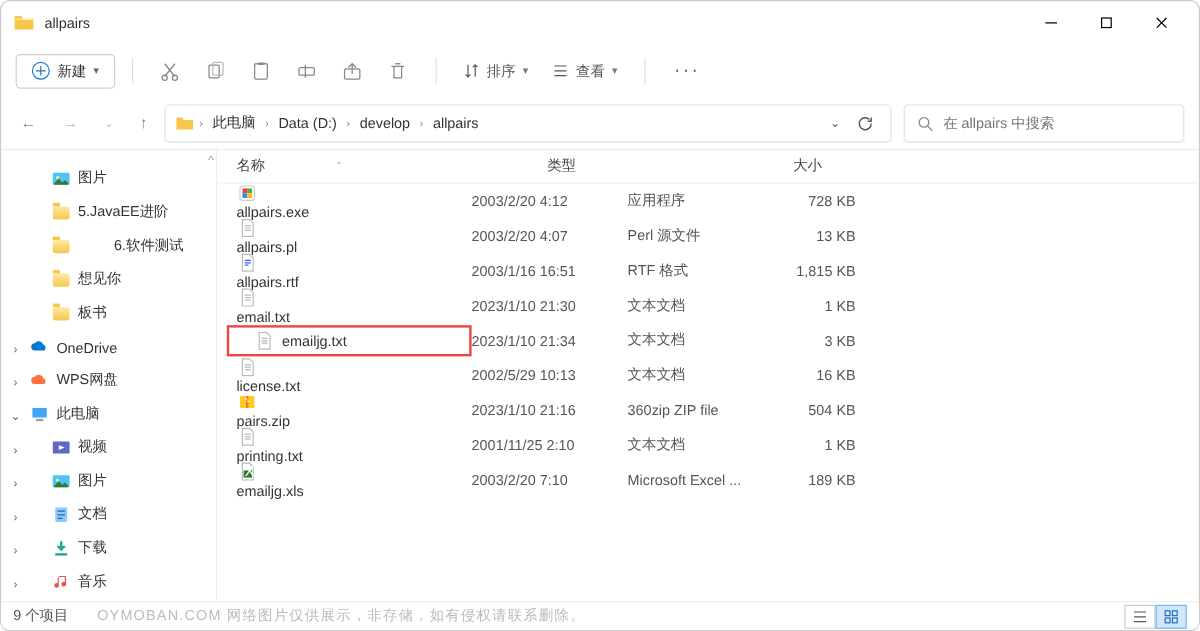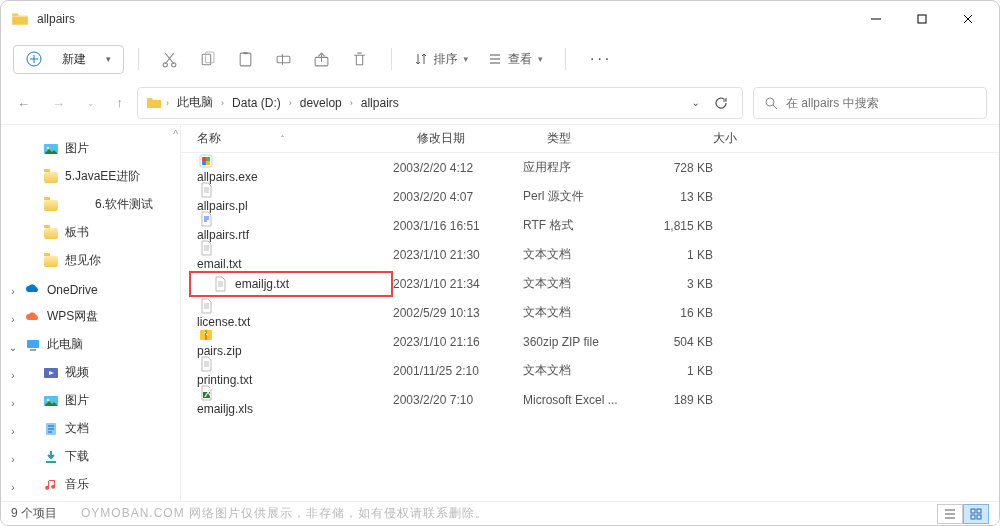--- a/index.html
+++ b/index.html
@@ -8,21 +8,21 @@
   
   .titlebar { display: flex; align-items: center; height: 36px; padding: 0 8px; }
   .titlebar .folder-glyph { width: 18px; height: 18px; margin: 0 8px 0 2px; }
   .titlebar .title { color: #333; font-size: 12px; }
   .win-controls { margin-left: auto; display: flex; }
   .win-btn { width: 46px; height: 32px; display: flex; align-items: center; justify-content: center; color: #000; }
   .win-btn svg { width: 10px; height: 10px; }
 
   
   .toolbar { display: flex; align-items: center; height: 44px; padding: 0 12px; gap: 4px; }
-  .new-btn { display: flex; align-items: center; gap: 20px; border: 1px solid #d0d0d0; border-radius: 4px; padding: 5px 12px; color: #333; }
+  .new-btn { display: flex; align-items: center; gap: 6px; border: 1px solid #d0d0d0; border-radius: 4px; padding: 5px 12px; color: #333; }
   .new-btn .plus { width: 16px; height: 16px; border-radius: 50%; display: flex; align-items: center; justify-content: center; color: #1976d2; }
   .new-btn .chev { color: #666; font-size: 9px; }
   .tb-sep { width: 1px; height: 22px; background: #e0e0e0; margin: 0 10px; }
   .tb-icon { width: 34px; height: 34px; display: flex; align-items: center; justify-content: center; color: #888; }
   .tb-icon svg { width: 17px; height: 17px; }
   .tb-label-btn { display: flex; align-items: center; gap: 6px; padding: 0 8px; color: #555; }
   .tb-label-btn .chev { font-size: 9px; color: #777; }
   .tb-more { font-size: 16px; color: #555; letter-spacing: 2px; padding: 0 10px; }
 
   
@@ -44,21 +44,21 @@
   .sb-item.indent { padding-left: 42px; }
   .sb-item .exp { position: absolute; left: 6px; color: #666; font-size: 10px; width: 12px; text-align: center; }
   .sb-ico { width: 16px; height: 16px; flex-shrink: 0; display: flex; align-items: center; justify-content: center; }
   .sb-scroll-hint { position: absolute; right: 2px; top: 4px; color: #999; font-size: 10px; }
 
   .folder-yellow { background: linear-gradient(#ffe9a8,#f5c84c); border-radius: 2px; width: 14px; height: 11px; position: relative; }
   .folder-yellow::before { content:""; position: absolute; top:-3px; left:0; width:6px; height:3px; background:#f5c84c; border-radius:1px 1px 0 0; }
 
   
   .filelist { flex: 1; overflow: hidden; }
-  .columns { display: flex; align-items: center; height: 28px; border-bottom: 1px solid #eee; color: #444; font-size: 12px; padding-left: 16px; }
+  .columns { display: flex; align-items: center; height: 28px; border-bottom: 1px solid #eee; color: #444; font-size: 12px; padding-left: 16px; gap: 39px; }
   .col-name { width: 220px; display: flex; align-items: center; gap: 60px; }
   .col-name .sort { color: #888; font-size: 9px; }
   .col-date { width: 130px; }
   .col-type { width: 110px; }
   .col-size { width: 80px; text-align: right; }
   .row { display: flex; align-items: center; height: 29px; padding-left: 16px; color: #333; }
   .row .ico { width: 18px; height: 18px; margin-right: 6px; display: flex; align-items: center; justify-content: center; }
   .row .ico svg { width: 16px; height: 16px; }
   .row .name { width: 196px; }
   .row .date { width: 130px; color: #555; }
@@ -240,27 +240,27 @@
         <div class="sb-item indent" style="position: relative; gap: 36px;">
           <span class="sb-ico">
             <span class="folder-yellow"></span>
           </span>
           <span>6.软件测试</span>
         </div>
         <div class="sb-item indent" style="position: relative;">
           <span class="sb-ico">
             <span class="folder-yellow"></span>
           </span>
+          <span>想见你</span>
+        </div>
+        <div class="sb-item indent" style="position: relative;">
+          <span class="sb-ico">
+            <span class="folder-yellow"></span>
+          </span>
           <span>板书</span>
-        </div>
-        <div class="sb-item indent" style="position: relative;">
-          <span class="sb-ico">
-            <span class="folder-yellow"></span>
-          </span>
-          <span>想见你</span>
         </div>
         <div class="sb-item" style="position: relative;">
           <span class="exp">›</span>
           <span class="sb-ico">
             <svg width="16" height="16" viewBox="0 0 16 16">
               <path fill="#0078d4" d="M4 11a3 3 0 010-6 4 4 0 017 1 3 3 0 011 5z"></path>
             </svg>
           </span>
           <span>OneDrive</span>
         </div>
@@ -343,21 +343,20 @@
           <span>桌面</span>
         </div>
       </div>
   </div>
   <div class="filelist">
     <div class="columns">
       <div class="col-name">
           <span>名称</span>
           <span class="sort">ˆ</span>
         </div>
-      <div class="col-date">修改日期</div>
       <div class="col-type">类型</div>
       <div class="col-size">大小</div>
     </div>
     <div id="file-rows">
         <div class="row">
           <div class="name"><span class="ico">
               <svg viewBox="0 0 16 16">
                 <rect x="2" y="2" width="12" height="12" rx="2" fill="#fff" stroke="#ccc"></rect>
                 <rect x="4" y="4" width="4" height="4" fill="#f44336"></rect>
                 <rect x="8" y="4" width="4" height="4" fill="#4caf50"></rect>

